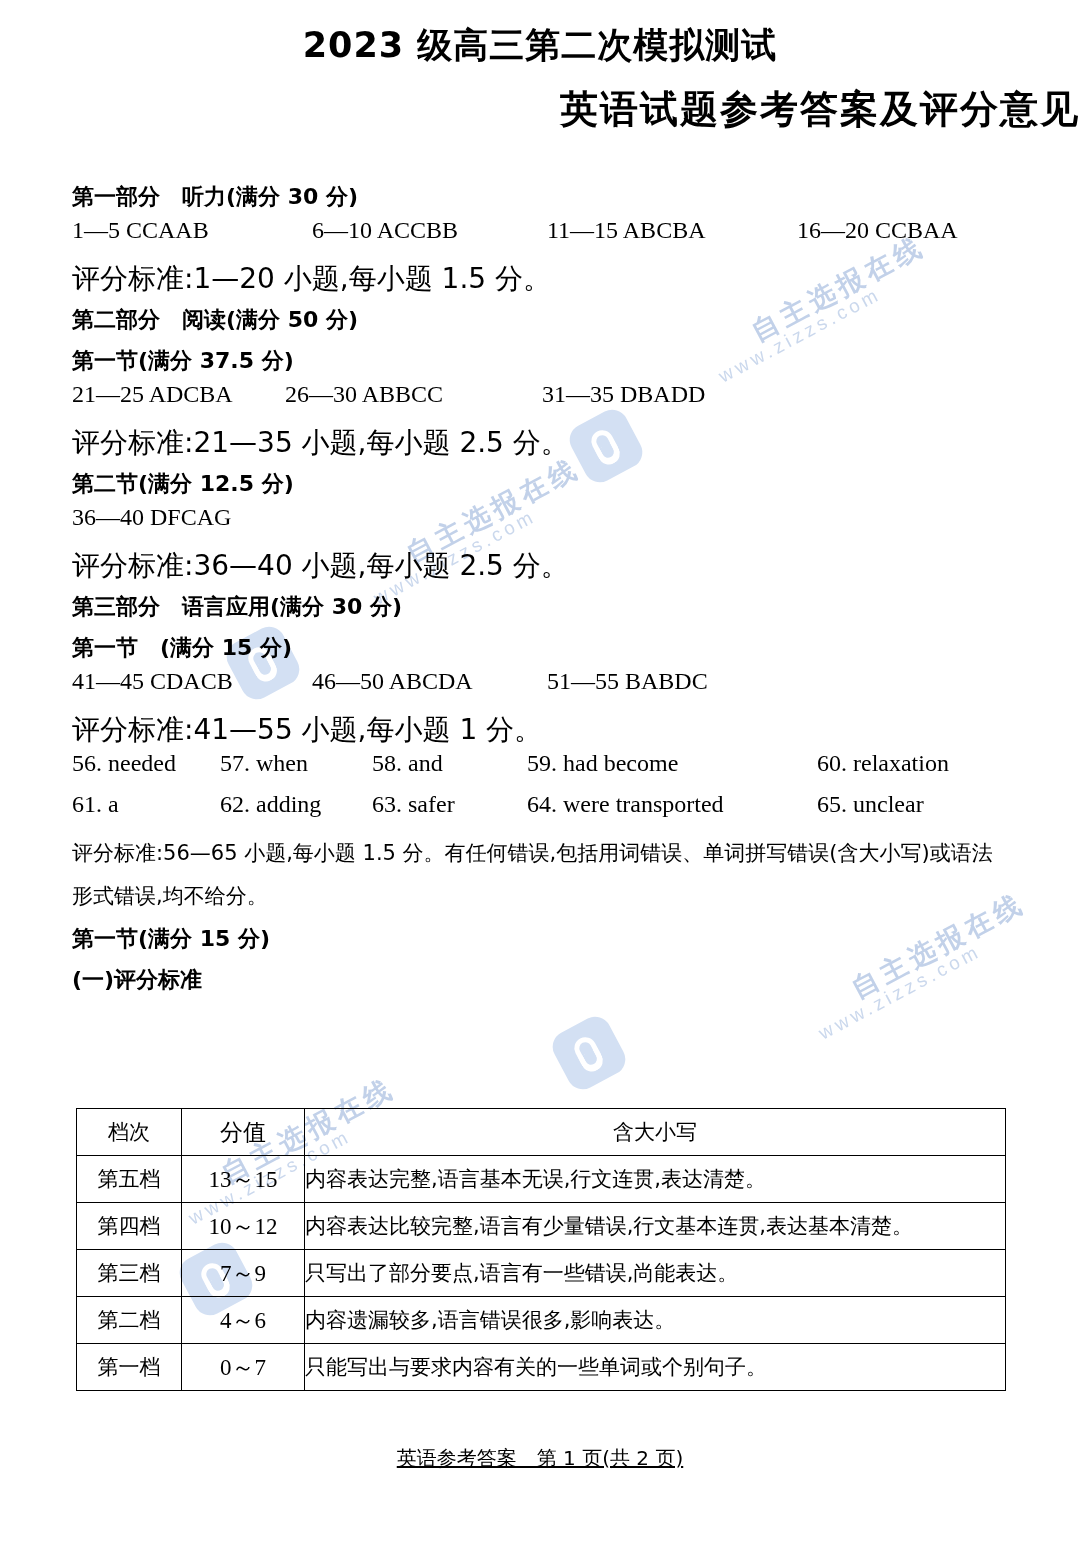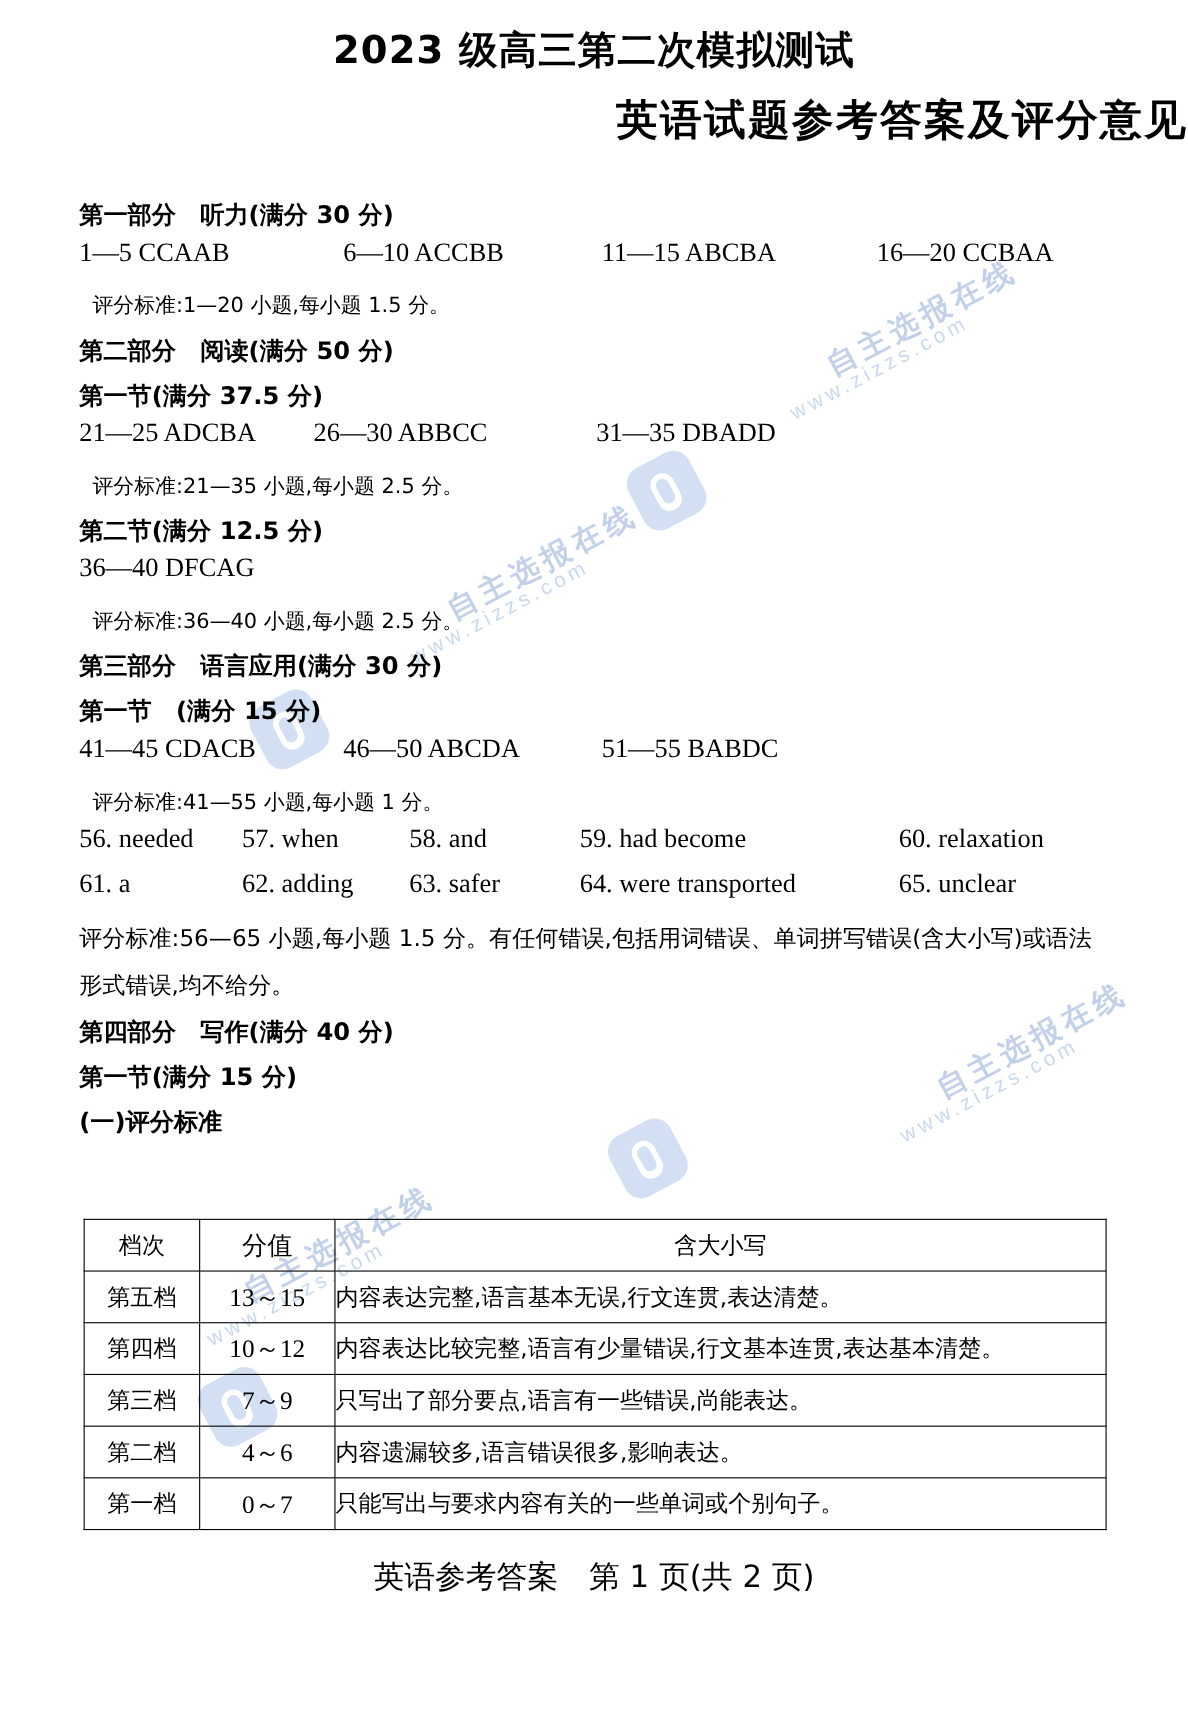--- a/index.html
+++ b/index.html
@@ -140,23 +140,22 @@
     font-size: 24px;
   }
   .ans-row span.cell {
     position: absolute;
     top: 0;
     white-space: nowrap;
   }
 
   .crit {
     font-family: "DejaVu Sans", sans-serif;
-    font-size: 19px;
+    font-size: 28px;
     line-height: 41px;
-    margin-left: 12px;
   }
 
   .crit-long {
     font-family: "DejaVu Sans", sans-serif;
     font-size: 21px;
     line-height: 43px;
     white-space: normal;
     width: 940px;
   }
 
@@ -178,27 +177,28 @@
     font-weight: normal;
     background: transparent;
   }
   .c-grade { width: 104px; text-align: center; font-size: 21px; }
   .c-score { width: 122px; text-align: center; font-family: "Liberation Serif", serif; font-size: 23px; }
   .c-desc  { text-align: left; font-size: 21px; padding-left: 16px; }
   .th-desc { text-align: center; font-size: 21px; }
 
   .footer {
     position: absolute;
-    top: 1415px;
+    top: 1445px;
     left: 0;
     right: 0;
     text-align: center;
     font-family: "DejaVu Sans", sans-serif;
-    font-size: 28px;
+    font-size: 20px;
     z-index: 2;
+    text-decoration: underline;
   }
 </style>
 </head>
 <body>
 
 <div class="page">
 
   <div class="wm-layer">
 
     <div class="wm wm-cn" style="left:745px; top:318px; transform: rotate(-28deg);">自主选报在线</div>
@@ -278,21 +278,20 @@
       <div class="ans-row">
         <span class="cell" style="left:0px;">61. a</span>
         <span class="cell" style="left:148px;">62. adding</span>
         <span class="cell" style="left:300px;">63. safer</span>
         <span class="cell" style="left:455px;">64. were transported</span>
         <span class="cell" style="left:745px;">65. unclear</span>
       </div>
 
       <div class="crit-long">评分标准:56—65 小题,每小题 1.5 分。有任何错误,包括用词错误、单词拼写错误(含大小写)或语法形式错误,均不给分。</div>
 
-      <div class="line head">第四部分　写作(满分 40 分)</div>
       <div class="line head">第一节(满分 15 分)</div>
       <div class="line head">(一)评分标准</div>
 
     </div>
 
     <table class="rubric">
       <thead>
         <tr>
           <th class="c-grade">档次</th>
           <th class="c-score">分值</th>

